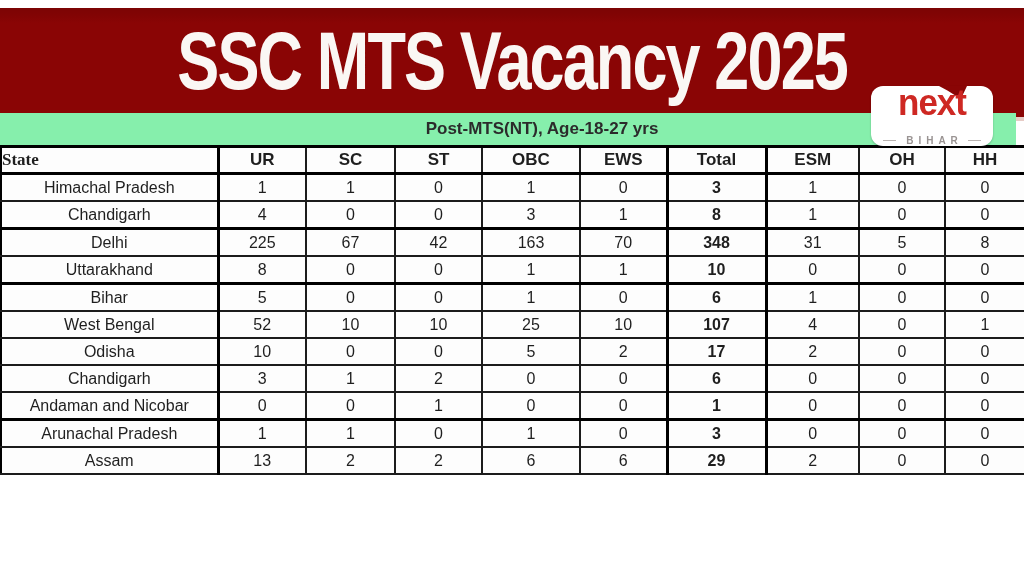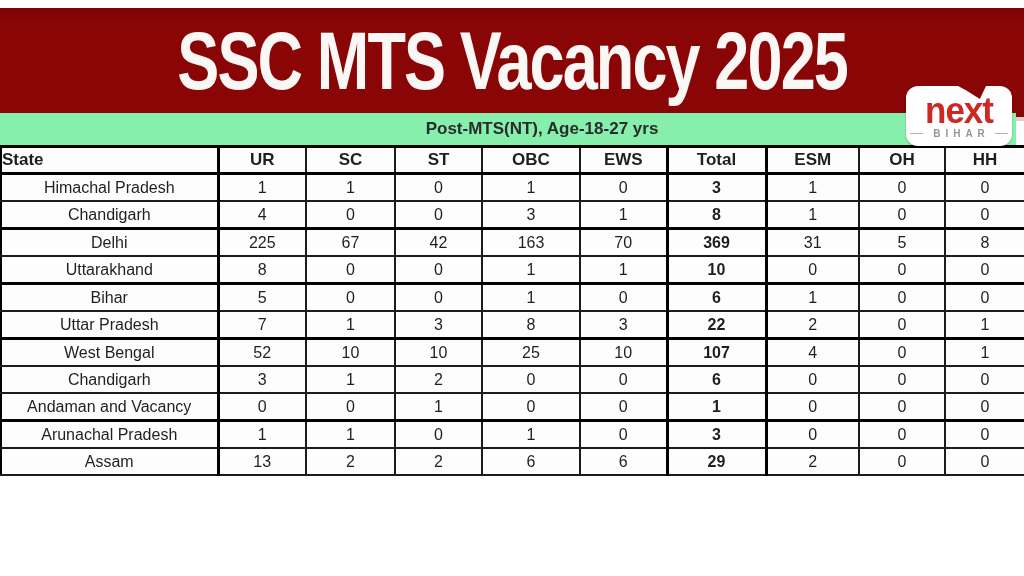--- a/index.html
+++ b/index.html
@@ -25,26 +25,26 @@
     font-weight: 700;
     letter-spacing: -2px;
     white-space: nowrap;
     transform: scale(0.94, 1.22);
     transform-origin: 50% 52%;
     margin-top: -4px;
   }
 
   
   .logo-box {
-    position: absolute; top: 86px; right: 12px;
-    width: 106px; height: 60px;
+    position: absolute; top: 86px; right: 31px;
+    width: 122px; height: 60px;
     background: #ffffff;
     border-radius: 12px;
     box-shadow: 0 1px 2px rgba(0,0,0,0.25);
-    display: flex; flex-direction: column; align-items: center; justify-content: center;
+    display: flex; flex-direction: column; align-items: center; justify-content: space-between;
     z-index: 5;
     overflow: hidden;
   }
   .logo-tail {
     position: absolute; top: 0; right: 26px;
     width: 28px; height: 13px;
     background: #8a0505;
     clip-path: polygon(0 0, 100% 0, 78% 100%, 30% 35%);
   }
   .logo-brand {
@@ -95,21 +95,21 @@
   }
   .vac-table thead th {
     height: 24px;
     font-size: 17px;
     font-weight: 700;
     border-top: 3px solid #000;
     border-bottom: 3px solid #000;
   }
   .vac-table td { height: 25px; font-size: 16px; text-align: center; }
   .state-col { text-align: left; padding-left: 3px; font-size: 17px; }
-  th.state-col { font-size: 18px; }
+  th.state-col { font-size: 18px; font-family: Liberation Serif, serif; }
   .total-cell { font-weight: 700; color: #111; }
   .thick-left  { border-left: 3px solid #000 !important; }
   .thick-right { border-right: 3px solid #000 !important; }
   .group-end td { border-bottom: 3px solid #000; margin-top: 33px; }
   .vac-table tr > *:first-child { border-left: 2px solid #000; }
   .vac-table tr > *:last-child  { border-right: 2px solid #000; }
 </style>
 </head>
 <body>
 
@@ -183,21 +183,21 @@
         <td>0</td>
         <td>0</td>
       </tr>
       <tr>
         <td class="state-col">Delhi</td>
         <td class="thick-left">225</td>
         <td>67</td>
         <td>42</td>
         <td>163</td>
         <td>70</td>
-        <td class="total-cell thick-left thick-right">369</td>
+        <td class="total-cell thick-left thick-right">348</td>
         <td>31</td>
         <td>5</td>
         <td>8</td>
       </tr>
       <tr class="group-end">
         <td class="state-col">Uttarakhand</td>
         <td class="thick-left">8</td>
         <td>0</td>
         <td>0</td>
         <td>1</td>
@@ -211,59 +211,59 @@
         <td class="state-col">Bihar</td>
         <td class="thick-left">5</td>
         <td>0</td>
         <td>0</td>
         <td>1</td>
         <td>0</td>
         <td class="total-cell thick-left thick-right">6</td>
         <td>1</td>
         <td>0</td>
         <td>0</td>
-      </tr>
-      <tr class="group-end">
-        <td class="state-col">Uttar Pradesh</td>
-        <td class="thick-left">7</td>
-        <td>1</td>
-        <td>3</td>
-        <td>8</td>
-        <td>3</td>
-        <td class="total-cell thick-left thick-right">22</td>
-        <td>2</td>
-        <td>0</td>
-        <td>1</td>
       </tr>
       <tr>
         <td class="state-col">West Bengal</td>
         <td class="thick-left">52</td>
         <td>10</td>
         <td>10</td>
         <td>25</td>
         <td>10</td>
         <td class="total-cell thick-left thick-right">107</td>
         <td>4</td>
         <td>0</td>
         <td>1</td>
       </tr>
       <tr>
+        <td class="state-col">Odisha</td>
+        <td class="thick-left">10</td>
+        <td>0</td>
+        <td>0</td>
+        <td>5</td>
+        <td>2</td>
+        <td class="total-cell thick-left thick-right">17</td>
+        <td>2</td>
+        <td>0</td>
+        <td>0</td>
+      </tr>
+      <tr>
         <td class="state-col">Chandigarh</td>
         <td class="thick-left">3</td>
         <td>1</td>
         <td>2</td>
         <td>0</td>
         <td>0</td>
         <td class="total-cell thick-left thick-right">6</td>
         <td>0</td>
         <td>0</td>
         <td>0</td>
       </tr>
       <tr class="group-end">
-        <td class="state-col">Andaman and Vacancy</td>
+        <td class="state-col">Andaman and Nicobar</td>
         <td class="thick-left">0</td>
         <td>0</td>
         <td>1</td>
         <td>0</td>
         <td>0</td>
         <td class="total-cell thick-left thick-right">1</td>
         <td>0</td>
         <td>0</td>
         <td>0</td>
       </tr>

